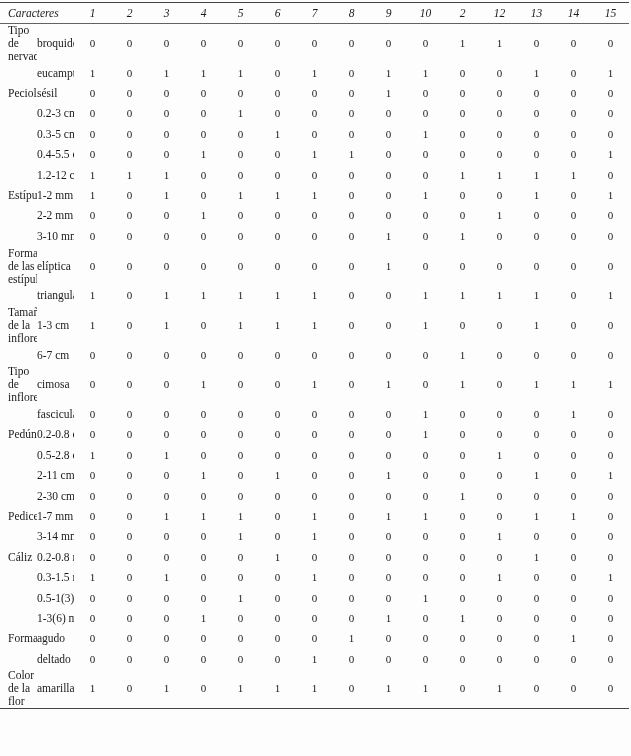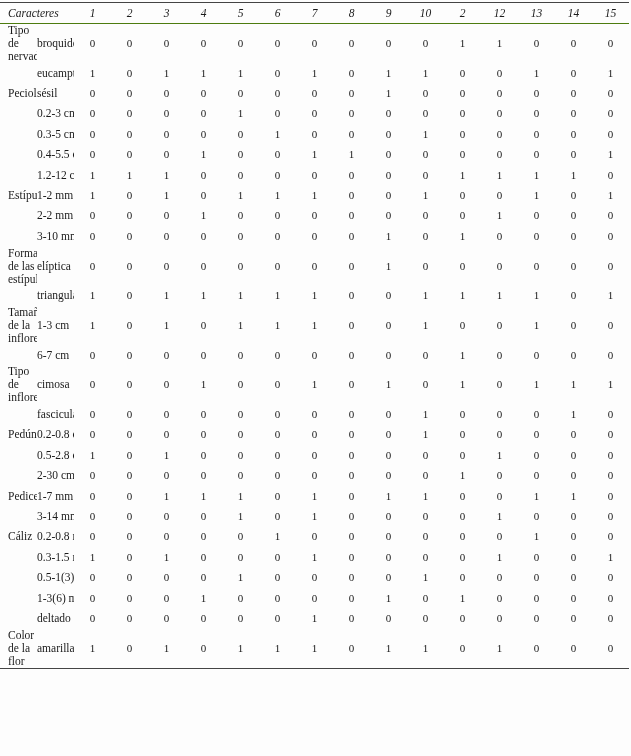--- a/index.html
+++ b/index.html
@@ -437,20 +437,39 @@
           <td class="val">0</td>
           <td class="val">0</td>
           <td class="val">0</td>
           <td class="val">1</td>
           <td class="val">0</td>
           <td class="val">0</td>
           <td class="val">0</td>
         </tr>
         <tr>
     <td class="group"></td>
+    <td class="state">2-11 cm</td>
+  <td class="val">0</td>
+          <td class="val">0</td>
+          <td class="val">0</td>
+          <td class="val">1</td>
+          <td class="val">0</td>
+          <td class="val">1</td>
+          <td class="val">0</td>
+          <td class="val">0</td>
+          <td class="val">1</td>
+          <td class="val">0</td>
+          <td class="val">0</td>
+          <td class="val">0</td>
+          <td class="val">1</td>
+          <td class="val">0</td>
+          <td class="val">1</td>
+        </tr>
+        <tr>
+    <td class="group"></td>
     <td class="state">2-30 cm</td>
   <td class="val">0</td>
           <td class="val">0</td>
           <td class="val">0</td>
           <td class="val">0</td>
           <td class="val">0</td>
           <td class="val">0</td>
           <td class="val">0</td>
           <td class="val">0</td>
           <td class="val">0</td>
@@ -566,20 +585,39 @@
           <td class="val">0</td>
           <td class="val">0</td>
           <td class="val">0</td>
           <td class="val">0</td>
           <td class="val">1</td>
           <td class="val">0</td>
           <td class="val">1</td>
           <td class="val">0</td>
           <td class="val">0</td>
           <td class="val">0</td>
+          <td class="val">0</td>
+        </tr>
+        <tr>
+    <td class="group">Forma</td>
+    <td class="state">agudo</td>
+  <td class="val">0</td>
+          <td class="val">0</td>
+          <td class="val">0</td>
+          <td class="val">0</td>
+          <td class="val">0</td>
+          <td class="val">0</td>
+          <td class="val">0</td>
+          <td class="val">1</td>
+          <td class="val">0</td>
+          <td class="val">0</td>
+          <td class="val">0</td>
+          <td class="val">0</td>
+          <td class="val">0</td>
+          <td class="val">1</td>
           <td class="val">0</td>
         </tr>
         <tr>
     <td class="group"></td>
     <td class="state">deltado</td>
   <td class="val">0</td>
           <td class="val">0</td>
           <td class="val">0</td>
           <td class="val">0</td>
           <td class="val">0</td>

